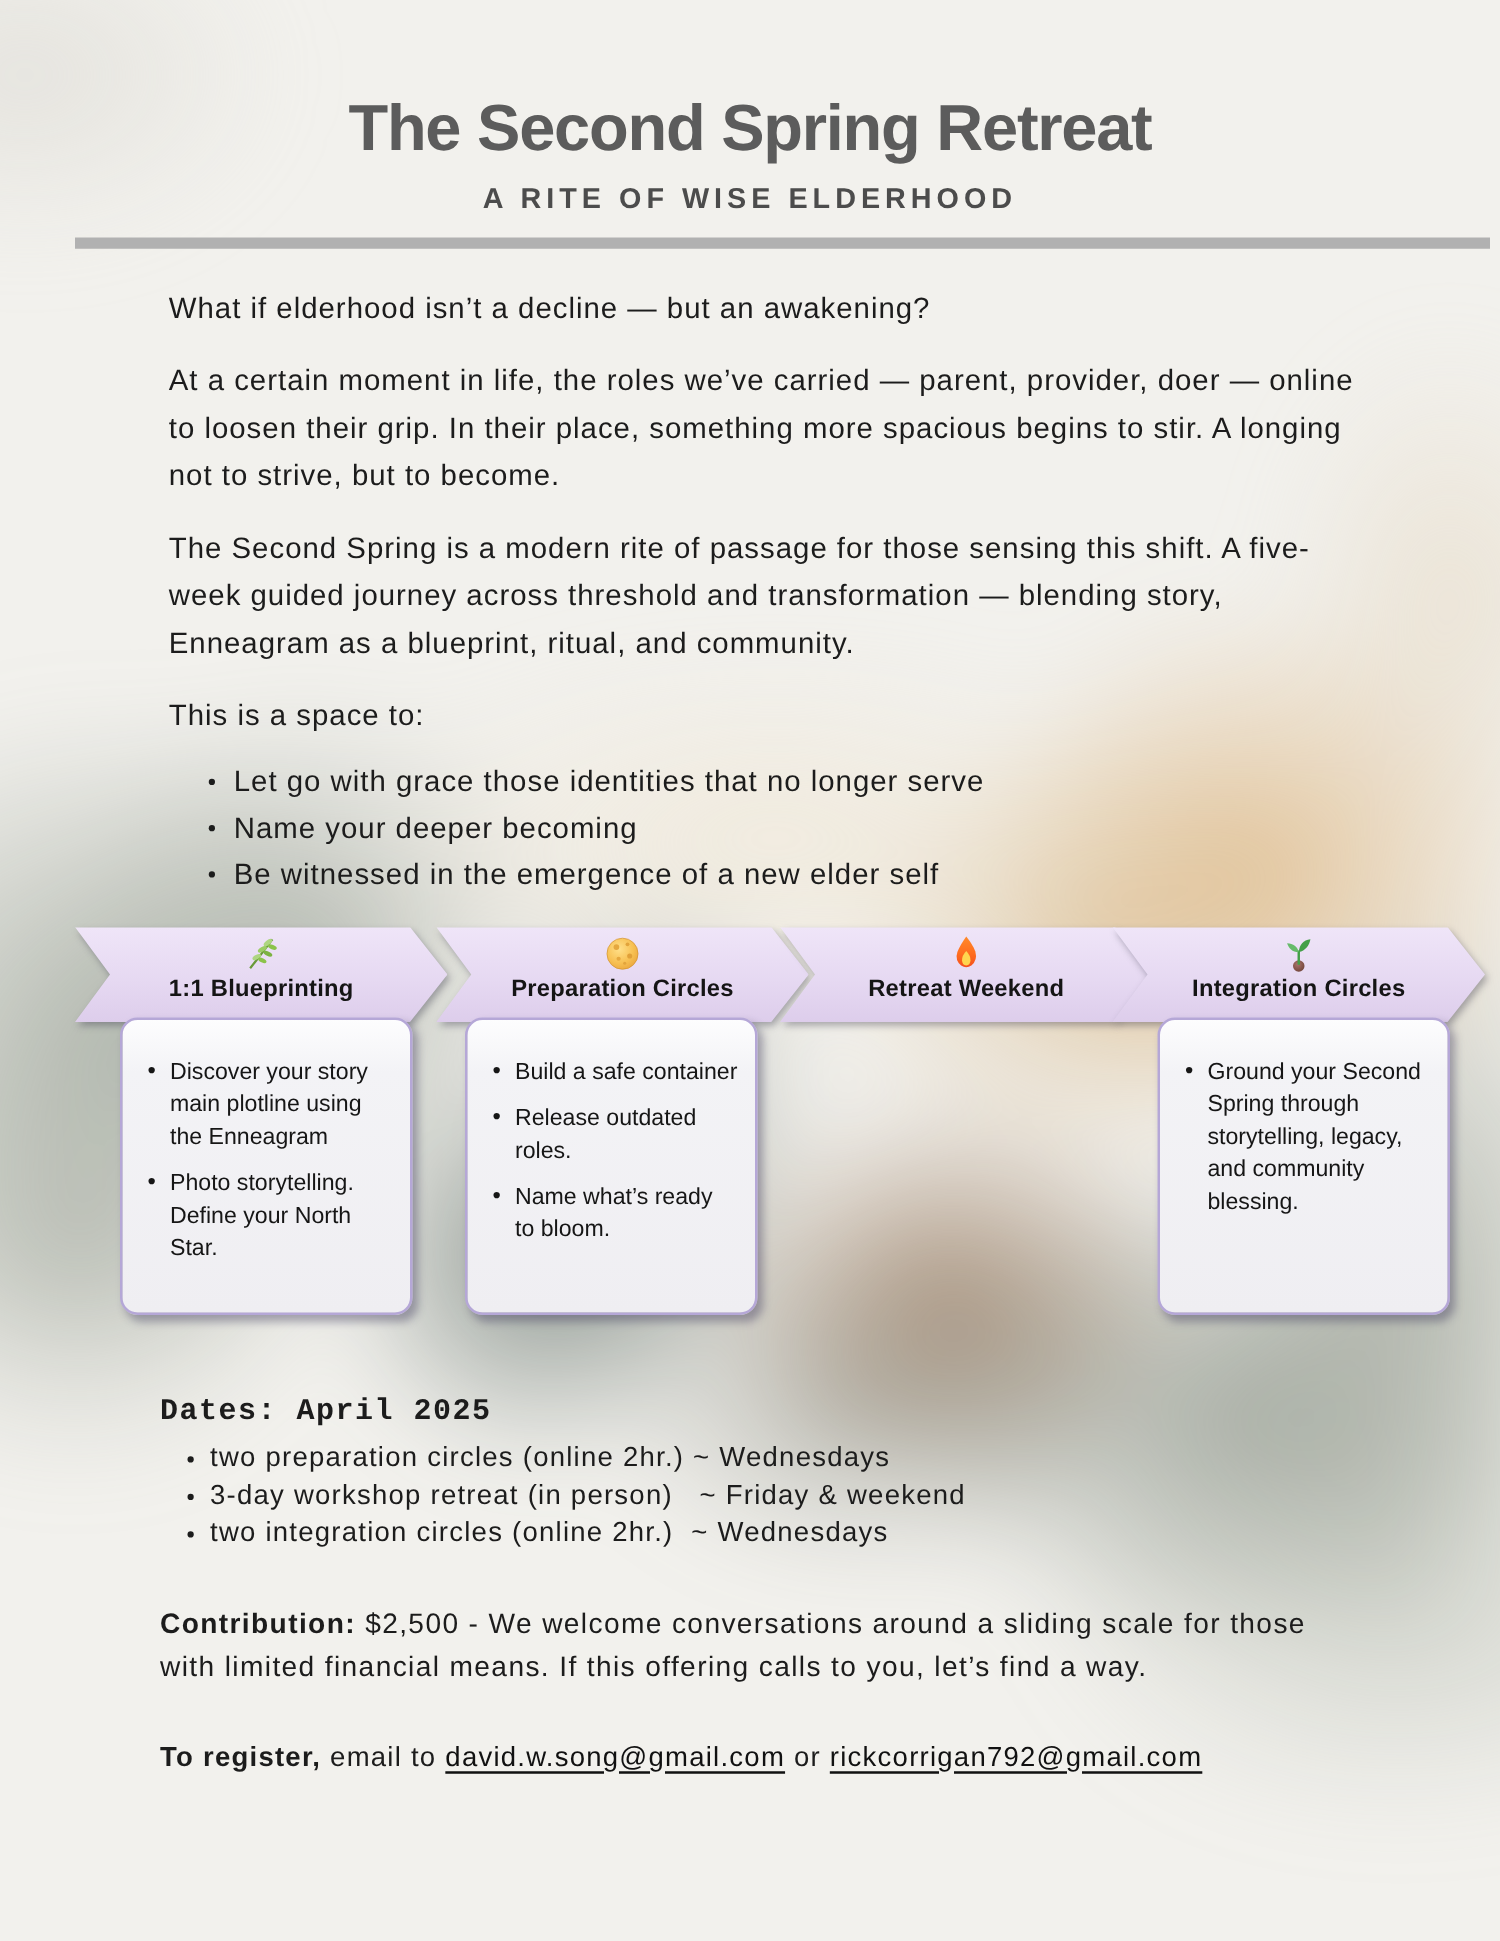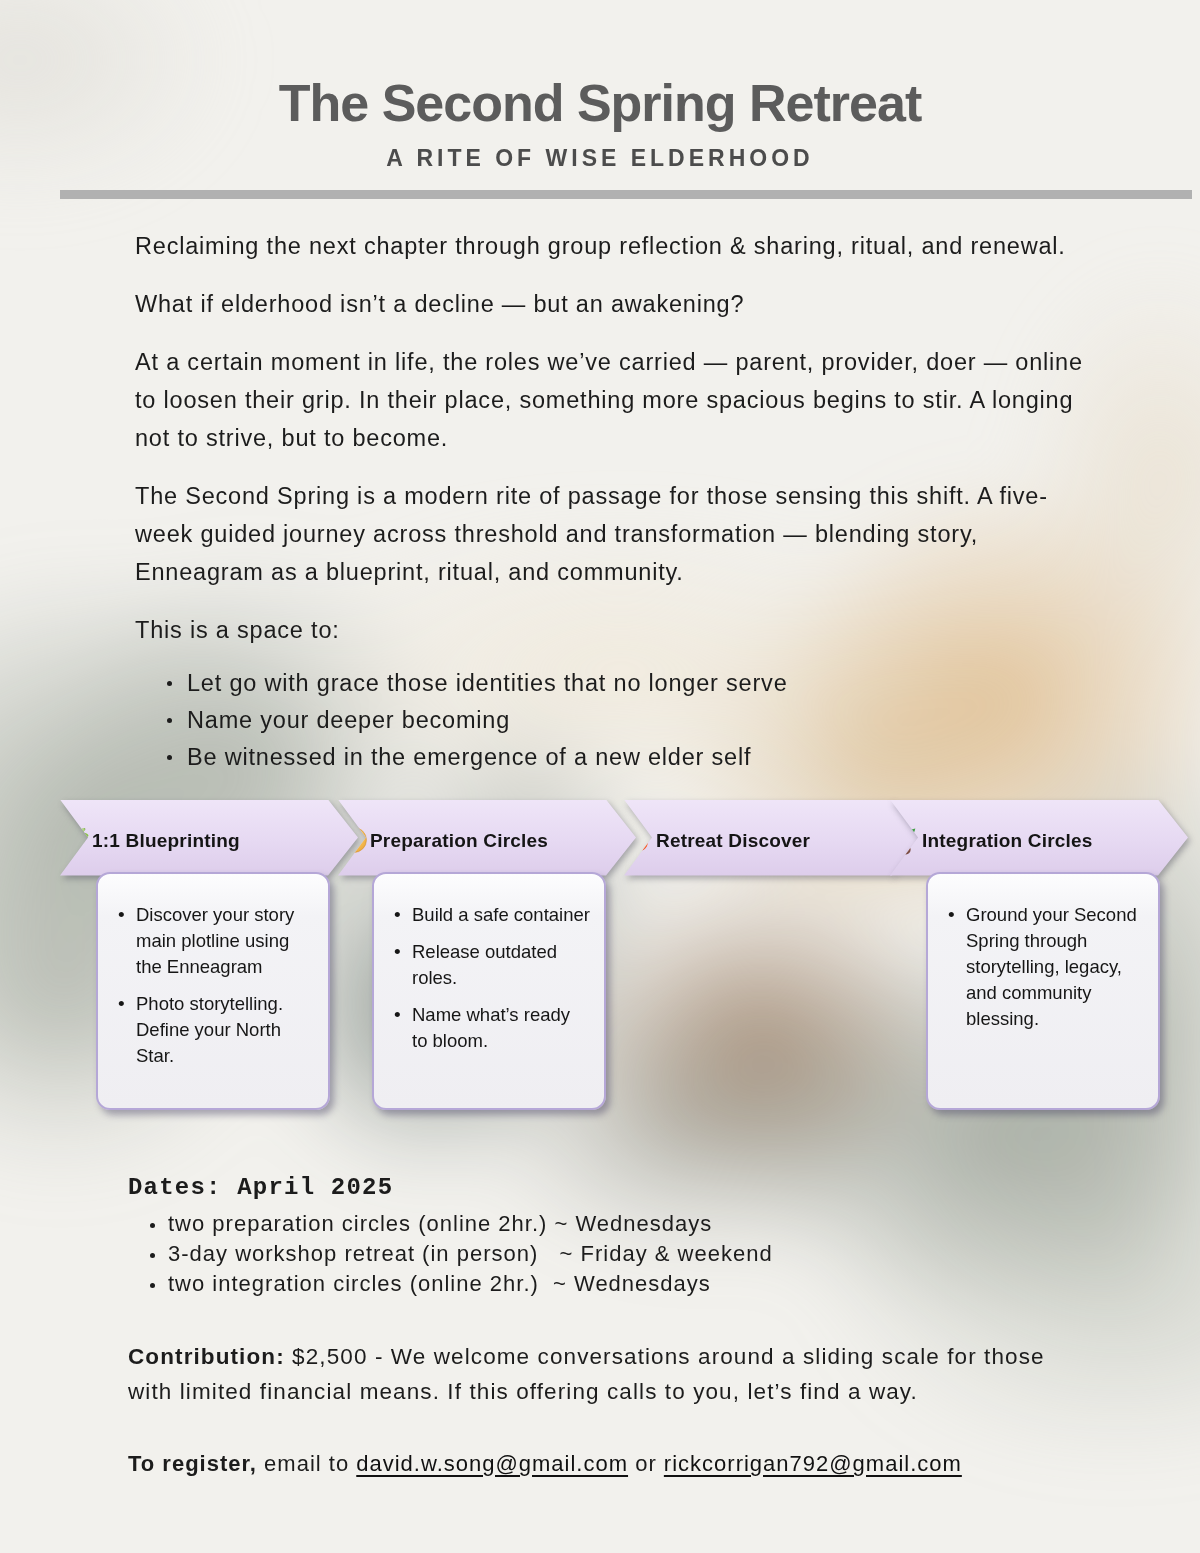--- a/index.html
+++ b/index.html
@@ -68,21 +68,21 @@
     width:5px; height:5px; border-radius:50%; background:#1c1c1c;
   }
 
   
   .diagram { position:relative; height:330px; margin-top:24px; }
   .chevron-wrap { position:absolute; top:0; height:76px; filter:drop-shadow(2px 3px 3px rgba(40,40,60,0.35)); }
   .chevron {
     width:100%; height:100%;
     background:linear-gradient(180deg,#efe5f8 0%, #e6d9f2 55%, #ddcdeb 100%);
     clip-path:polygon(0 0, calc(100% - 30px) 0, 100% 50%, calc(100% - 30px) 100%, 0 100%, 28px 50%);
-    display:flex; flex-direction:row; align-items:center; justify-content:flex-start;
+    display:flex; flex-direction:column; align-items:center; justify-content:flex-start;
     padding-top:5px;
   }
   .chevron .icon { width:32px; height:32px; line-height:0; }
   .chevron .label {
     margin-top:2px; font-size:19px; font-weight:700; color:#151515; letter-spacing:0.2px;
   }
   .card {
     position:absolute; top:72px; width:234px; min-height:238px;
     background:linear-gradient(180deg,#fdfdfe 0%, #f3f3f6 18%, #efeef2 100%);
     border:2px solid #b5a7d7; border-radius:14px;
@@ -92,21 +92,21 @@
   .card .cli {
     position:relative; padding-left:22px;
     font-size:18.5px; line-height:26px; color:#161616;
     margin-bottom:11px;
   }
   .card .cli::before {
     content:"\2022"; position:absolute; left:4px; top:0;
     font-size:19px; color:#161616;
   }
   .c1 { left:60px;  width:298px; }
-  .c2 { left:338px; width:298px; }
+  .c2 { left:349px; width:298px; }
   .c3 { left:624px; width:298px; }
   .c4 { left:890px; width:298px; }
   .k1 { left:96px; }
   .k2 { left:372px; }
   .k3 { left:652px; }
   .k4 { left:926px; }
 
   
   .dates { margin:44px 100px 0 128px; }
   .dates-heading { font-size:24px; font-weight:700; letter-spacing:1.2px;font-family:Liberation Mono, monospace; }
@@ -140,21 +140,20 @@
 
 <div class="content">
 
   <div class="header">
     <div class="title">The Second Spring Retreat</div>
     <div class="subtitle">A RITE OF WISE ELDERHOOD</div>
   </div>
   <div class="divider"></div>
 
   <div class="intro">
-    <p>Reclaiming the next chapter through group reflection &amp; sharing, ritual, and renewal.</p>
     <p>What if elderhood isn’t a decline — but an awakening?</p>
     <p>At a certain moment in life, the roles we’ve carried — parent, provider, doer — online to loosen their grip. In their place, something more spacious begins to stir. A longing not to strive, but to become.</p>
     <p>The Second Spring is a modern rite of passage for those sensing this shift. A five-week guided journey across threshold and transformation — blending story, Enneagram as a blueprint, ritual, and community.</p>
     <p class="tight">This is a space to:</p>
     <div class="space-list">
       <div class="li">Let go with grace those identities that no longer serve</div>
       <div class="li">Name your deeper becoming</div>
       <div class="li">Be witnessed in the emergence of a new elder self</div>
     </div>
   </div>
@@ -209,21 +208,21 @@
               <linearGradient id="fireG" x1="0" y1="0" x2="0" y2="1">
                 <stop offset="0%" stop-color="#ff8a2a"></stop>
                 <stop offset="55%" stop-color="#ff6d1f"></stop>
                 <stop offset="100%" stop-color="#f4511e"></stop>
               </linearGradient>
             </defs>
             <path d="M18 2.5 Q24 10 26.2 16 Q28.4 24 22.6 28.6 Q18 31.8 13.4 28.6 Q7.6 24 10 16.5 Q12.4 10.5 18 2.5 Z" fill="url(#fireG)"></path>
             <path d="M18 15.5 Q21.8 19.5 21.8 23.8 Q21.8 28 18 28.6 Q14.2 28 14.2 23.8 Q14.2 19.5 18 15.5 Z" fill="#ffd54f"></path>
           </svg>
         </span>
-        <span class="label">Retreat Discover</span>
+        <span class="label">Retreat Weekend</span>
       </div>
     </div>
 
     <div class="chevron-wrap c4">
       <div class="chevron">
         <span class="icon">
           <svg viewBox="0 0 36 36" width="32" height="32">
             <defs>
               <radialGradient id="soilG" cx="40%" cy="35%" r="75%">
                 <stop offset="0%" stop-color="#a9746a"></stop>

